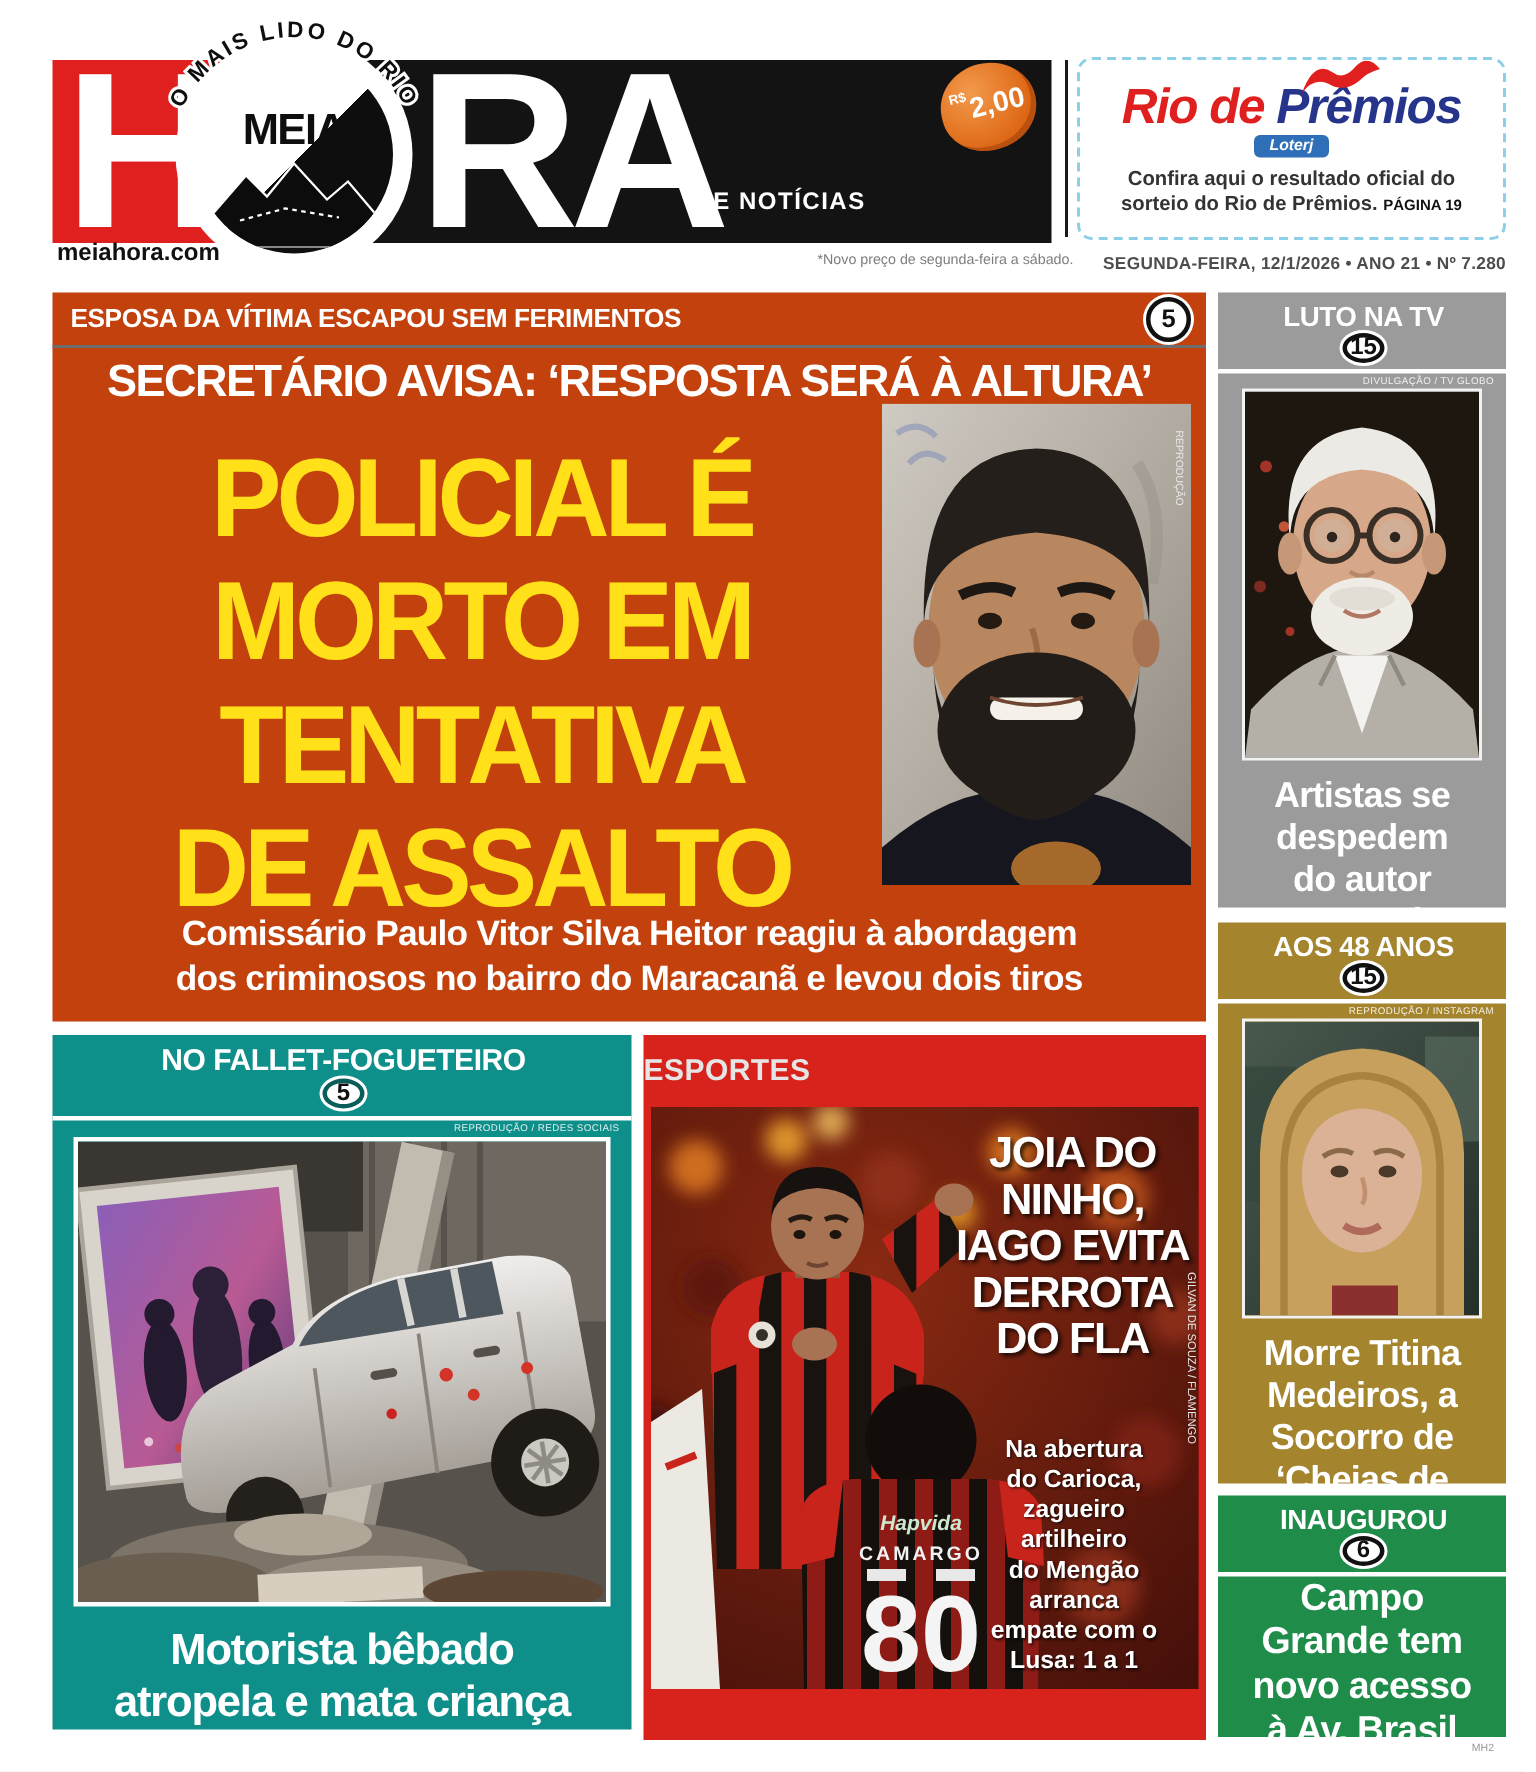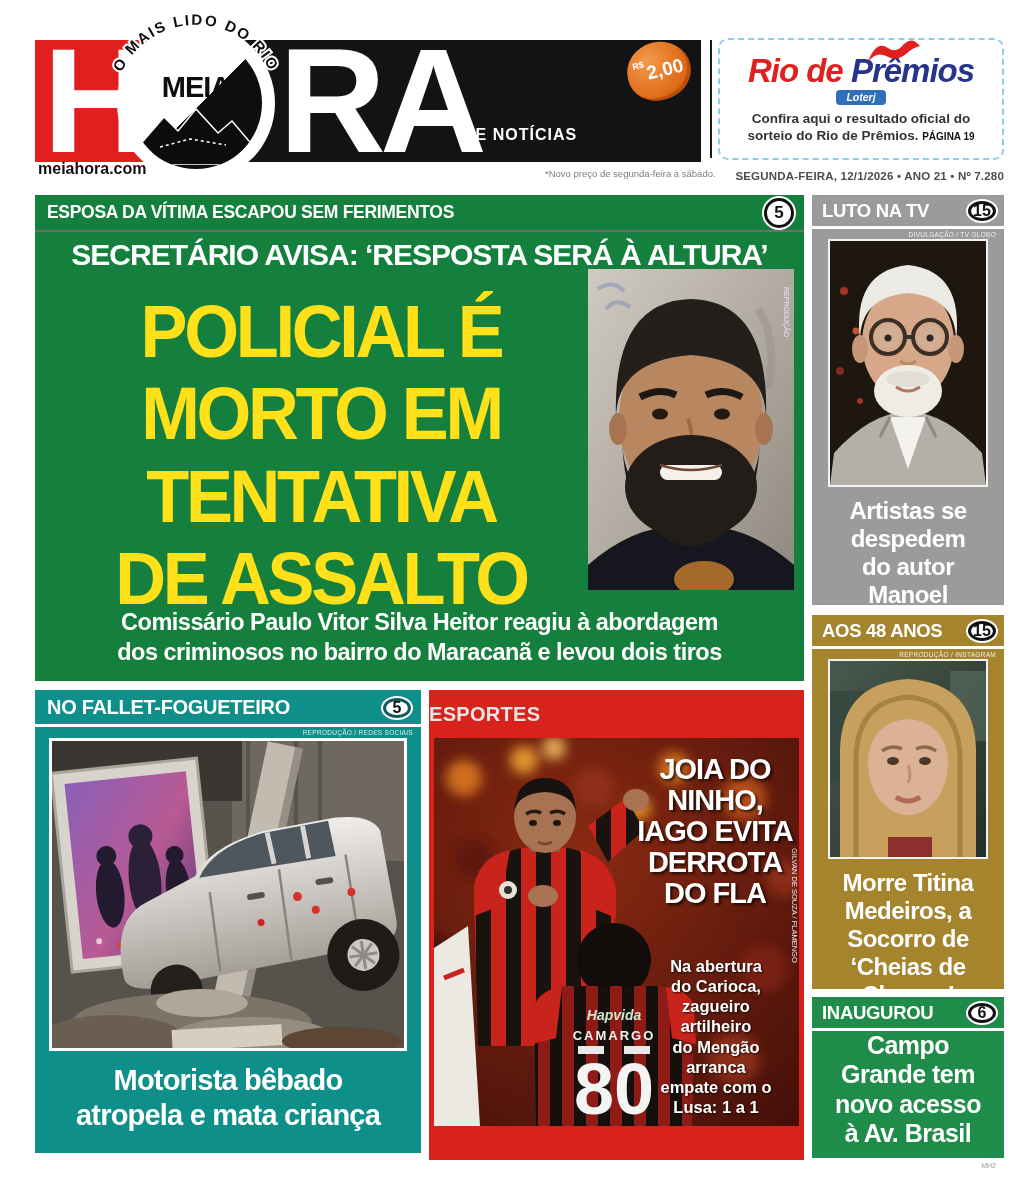--- a/index.html
+++ b/index.html
@@ -43,36 +43,36 @@
                   padding:1px 10px 2px; border-radius:4px; margin-top:3px; }
   .promo-text { margin-top:6px; text-align:center; font-size:13.5px; color:#333; font-weight:bold; line-height:1.2; }
   .promo-page { font-size:10px; font-weight:bold; color:#111; }
 
   
   .pbadge { width:30px; height:30px; border-radius:50%; background:#fff; color:#111; border:3px solid #111;
             box-shadow:0 0 0 2px #fff; display:flex; align-items:center; justify-content:center;
             font-weight:bold; font-size:17px; flex:none; }
 
   
-  .main-story { position:absolute; left:35px; top:195px; width:769px; height:486px; background:#15803d; }
+  .main-story { position:absolute; left:35px; top:195px; width:769px; height:486px; background:#c2410c; }
   .kicker-bar { display:flex; align-items:center; justify-content:space-between; height:37px; padding:0 10px 0 12px;
                 border-bottom:2px solid #6e6e6e; }
   .kicker-label { color:#fff; font-weight:bold; font-size:17.5px; letter-spacing:-0.3px; }
   .subkicker { text-align:center; color:#fff; font-weight:bold; font-size:30px; letter-spacing:-1px; padding-top:6px; }
   .headline { position:absolute; left:22px; top:96px; width:480px; text-align:center; color:#ffe019;
               font-weight:bold; font-size:64px; line-height:71px; letter-spacing:-3px;
               transform:scale(1.10,1.16); transform-origin:left top; }
   .main-photo { position:absolute; right:10px; top:74px; width:206px; height:321px; overflow:hidden; }
   .deck { position:absolute; left:0; right:0; bottom:14px; text-align:center; color:#fff; font-weight:bold;
           font-size:23.5px; line-height:1.28; letter-spacing:-0.5px; white-space:pre-line; }
 
   
   .rail-card { position:absolute; left:812px; width:192px; color:#fff; }
   .card-header { display:flex; align-items:center; justify-content:space-between; padding:5px 8px 4px 10px;
-                 border-bottom:3px solid #fff; }
+                 border-bottom:3px solid #fff;flex-direction:column; }
   .card-header .pbadge { width:28px; height:20px; font-size:16px; }
   .card-kicker { font-weight:bold; font-size:18.5px; letter-spacing:-0.3px; }
   .card-credit { text-align:right; font-size:6.5px; padding:2px 8px 1px; opacity:.85; letter-spacing:.3px; }
   .card-photo { margin:0 auto; border:2px solid #f2f2f2; overflow:hidden; }
   .card-caption { text-align:center; font-weight:bold; font-size:24px; line-height:1.17; white-space:pre-line;
                   padding-top:10px; letter-spacing:-0.5px; }
   #card-luto { top:195px; height:410px; background:#9b9b9b; }
   #card-aos48 { top:615px; height:374px; background:#a5842e; }
   #card-inaug { top:997px; height:161px; background:#1f8c4a; }
   #card-inaug .card-caption { font-size:25px; padding-top:0; }

